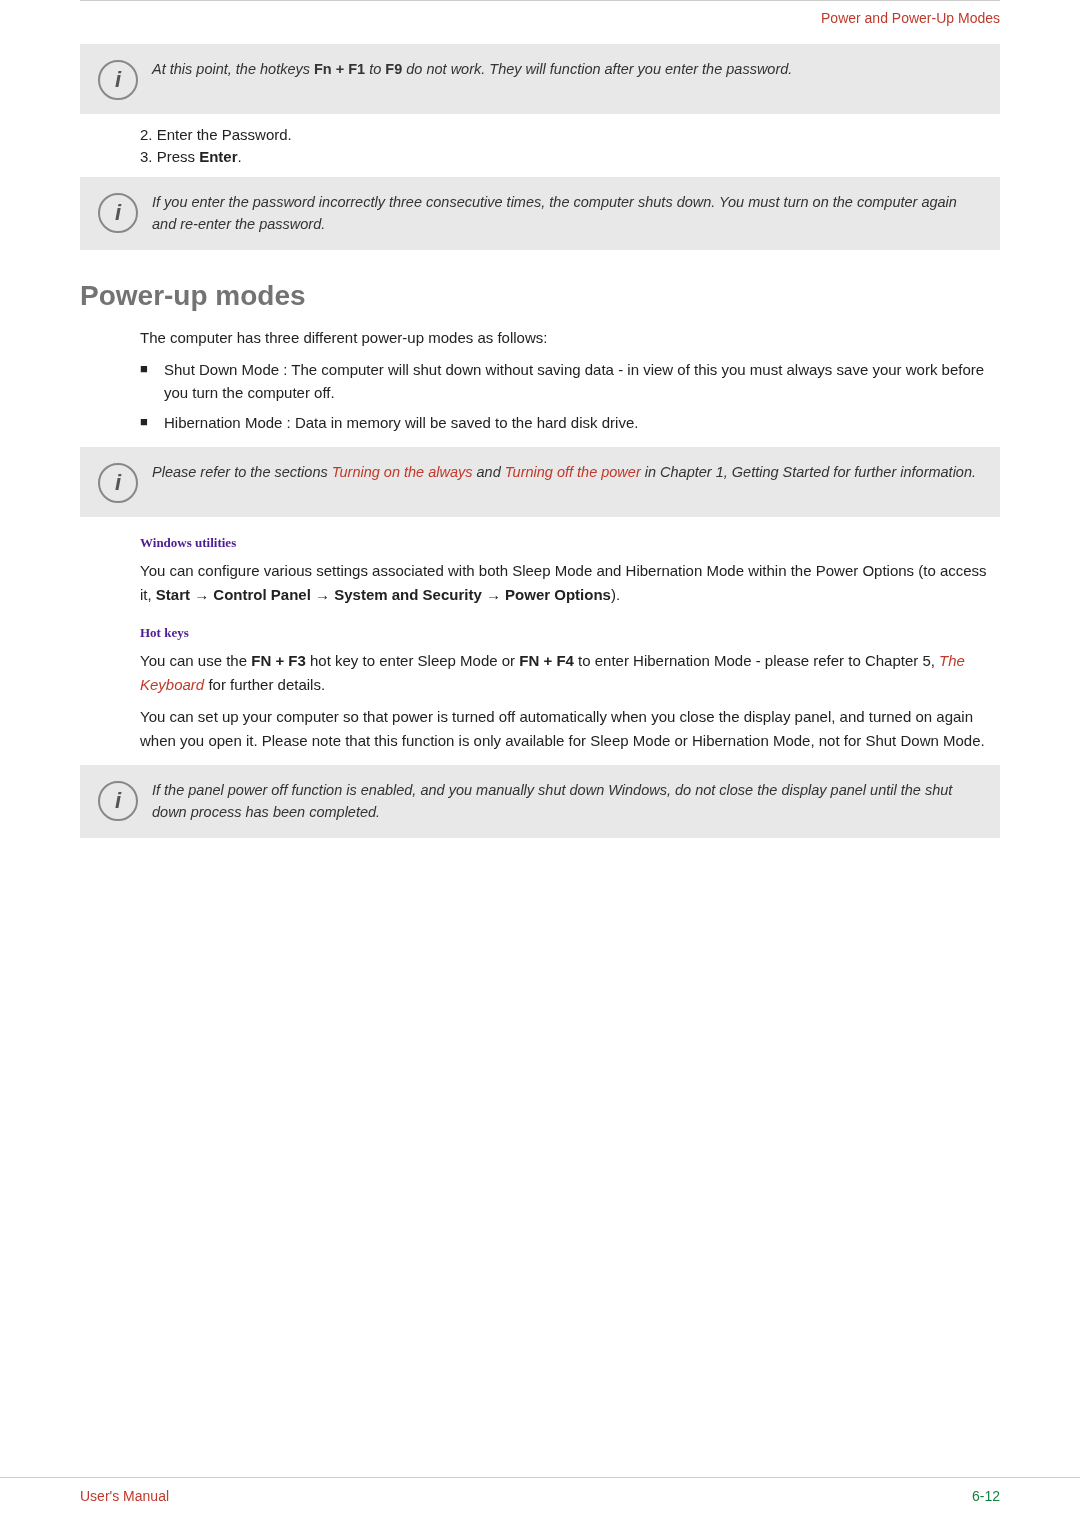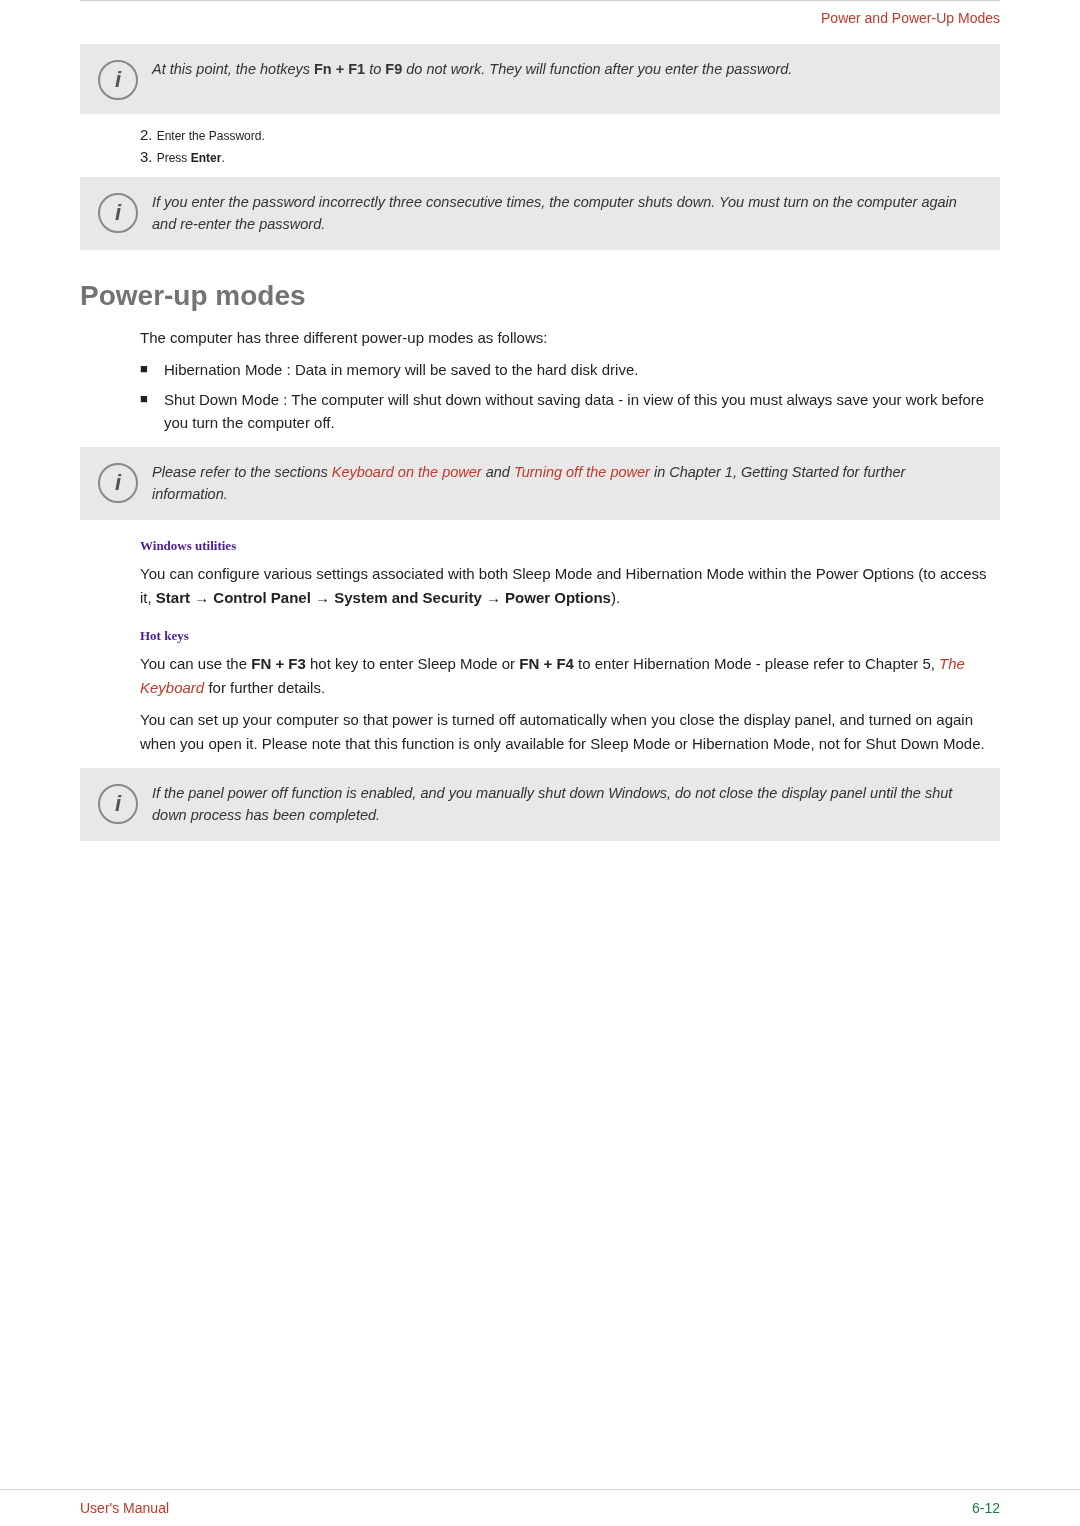--- a/index.html
+++ b/index.html
@@ -75,21 +75,21 @@
 
     
     .numbered-list {
       list-style: none;
       padding: 0 0 0 60px;
       margin: 8px 0;
     }
 
     .numbered-list li {
       margin: 5px 0;
-      font-size: 12px;
+      font-size: 15px;
     }
 
     .numbered-list li::before {
       content: attr(data-num) ".   ";
       font-size: 15px;
     }
 
     
     .section-heading {
       color: #737373;
@@ -142,21 +142,21 @@
 
     
     a {
       color: #c0392b;
       text-decoration: none;
     }
 
     
     .page-footer {
       position: absolute;
-      bottom: 0;
+      bottom: 12px;
       left: 0;
       right: 0;
       border-top: 1.5px solid #ccc;
       padding: 10px 80px;
       display: flex;
       justify-content: space-between;
       align-items: center;
     }
 
     .footer-left {
@@ -199,28 +199,28 @@
     <div class="note-text">
       <em>If you enter the password incorrectly three consecutive times, the computer shuts down. You must turn on the computer again and re-enter the password.</em>
     </div>
   </div>
 
   <h2 class="section-heading">Power-up modes</h2>
 
   <p class="body-para">The computer has three different power-up modes as follows:</p>
 
   <ul class="bullet-list">
+    <li>Shut Down Mode : The computer will shut down without saving data - in view of this you must always save your work before you turn the computer off.</li>
     <li>Hibernation Mode : Data in memory will be saved to the hard disk drive.</li>
-    <li>Shut Down Mode : The computer will shut down without saving data - in view of this you must always save your work before you turn the computer off.</li>
   </ul>
 
   <div class="note-box">
     <div class="note-icon">i</div>
     <div class="note-text">
-      <em>Please refer to the sections </em><a href="#">Keyboard on the power</a><em> and </em><a href="#">Turning off the power</a><em> in Chapter 1, Getting Started for further information.</em>
+      <em>Please refer to the sections </em><a href="#">Turning on the always</a><em> and </em><a href="#">Turning off the power</a><em> in Chapter 1, Getting Started for further information.</em>
     </div>
   </div>
 
   <h3 class="sub-heading">Windows utilities</h3>
 
   <p class="body-para">
     You can configure various settings associated with both Sleep Mode and Hibernation Mode within the Power Options (to access it, <strong>Start → Control Panel → System and Security → Power Options</strong>).
   </p>
 
   <h3 class="sub-heading">Hot keys</h3>

